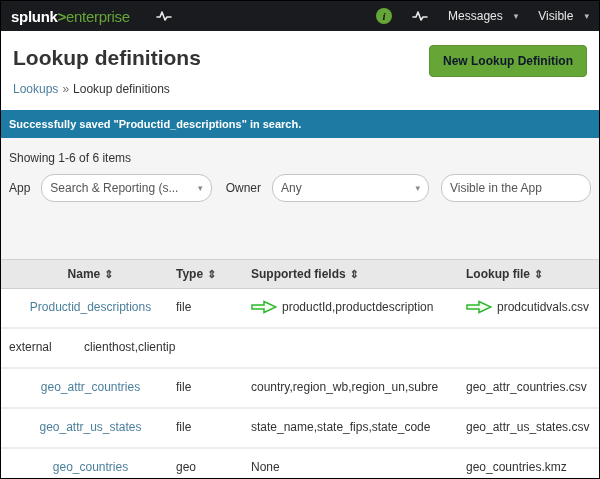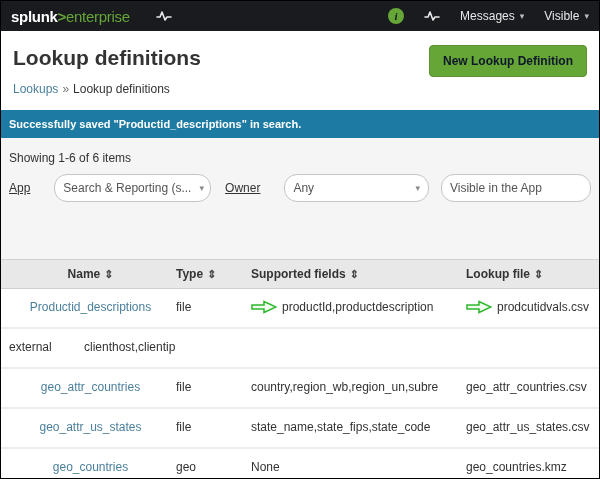--- a/index.html
+++ b/index.html
@@ -10,40 +10,40 @@
   .topbar { height:30px; background:#191b1f; display:flex; align-items:center; padding:0 10px; color:#fff; }
   .logo { font-size:15px; font-weight:bold; letter-spacing:-0.3px; cursor:pointer; white-space:nowrap; }
   .logo-splunk { color:#ffffff; }
   .logo-gt { color:#65a637; }
   .logo-ent { color:#65a637; font-weight:normal; }
   .tb-icon { margin-left:26px; display:inline-flex; align-items:center; cursor:pointer; }
   .tb-right { margin-left:auto; display:flex; align-items:center; gap:20px; font-size:12px; }
   .info-circle { width:16px; height:16px; border-radius:50%; background:#65a637; color:#14161a;
                  display:flex; align-items:center; justify-content:center; font-size:11px; font-weight:bold;
                  font-family:"Liberation Serif", serif; font-style:italic; cursor:pointer; }
-  .tb-menu { display:flex; align-items:center; gap:5px; cursor:pointer; color:#e8e8e8; }
+  .tb-menu { display:flex; align-items:center; gap:11px; cursor:pointer; color:#e8e8e8; }
   .tb-caret { font-size:9px; color:#bbb; }
 
   
   .header-area { background:#ffffff; padding:15px 12px 14px 12px; position:relative; }
   .page-title { font-size:21px; font-weight:bold; color:#333; }
   .new-btn { position:absolute; right:12px; top:14px; background:#65a637; border:1px solid #5a9430;
              color:#0f172a; font-size:12px; font-weight:bold; padding:8px 13px; border-radius:4px; cursor:pointer;
              font-family:"Liberation Sans", sans-serif; }
   .breadcrumb { margin-top:12px; font-size:12px; color:#333; }
   .breadcrumb a, .link { color:#4a7f9b; text-decoration:none; cursor:pointer; }
   .crumb-sep { color:#777; margin:0 4px; }
 
   
   .notification { background:#1d7aa3; color:#fff; font-size:11px; font-weight:bold; padding:8px 8px; }
 
   
   .summary { padding:13px 8px 6px 8px; font-size:12px; color:#333; }
   .filters { display:flex; align-items:center; padding:3px 8px; font-size:12px; color:#333; }
-  .filter-label { margin-right:24px;text-decoration:underline; }
+  .filter-label { margin-right:11px; }
   .select { background:#fff; border:1px solid #c5c5c5; border-radius:13px; height:28px; display:flex;
             align-items:center; justify-content:space-between; padding:0 8px; color:#555; cursor:pointer;
             white-space:nowrap; overflow:hidden; }
   .sel-app { width:190px; margin-right:14px; }
   .sel-owner { width:175px; margin-right:12px; }
   .sel-visibility { width:150px; flex-shrink:0; }
   .sel-caret { font-size:9px; color:#888; margin-left:8px; }
 
   
   .table { margin-top:54px; }

